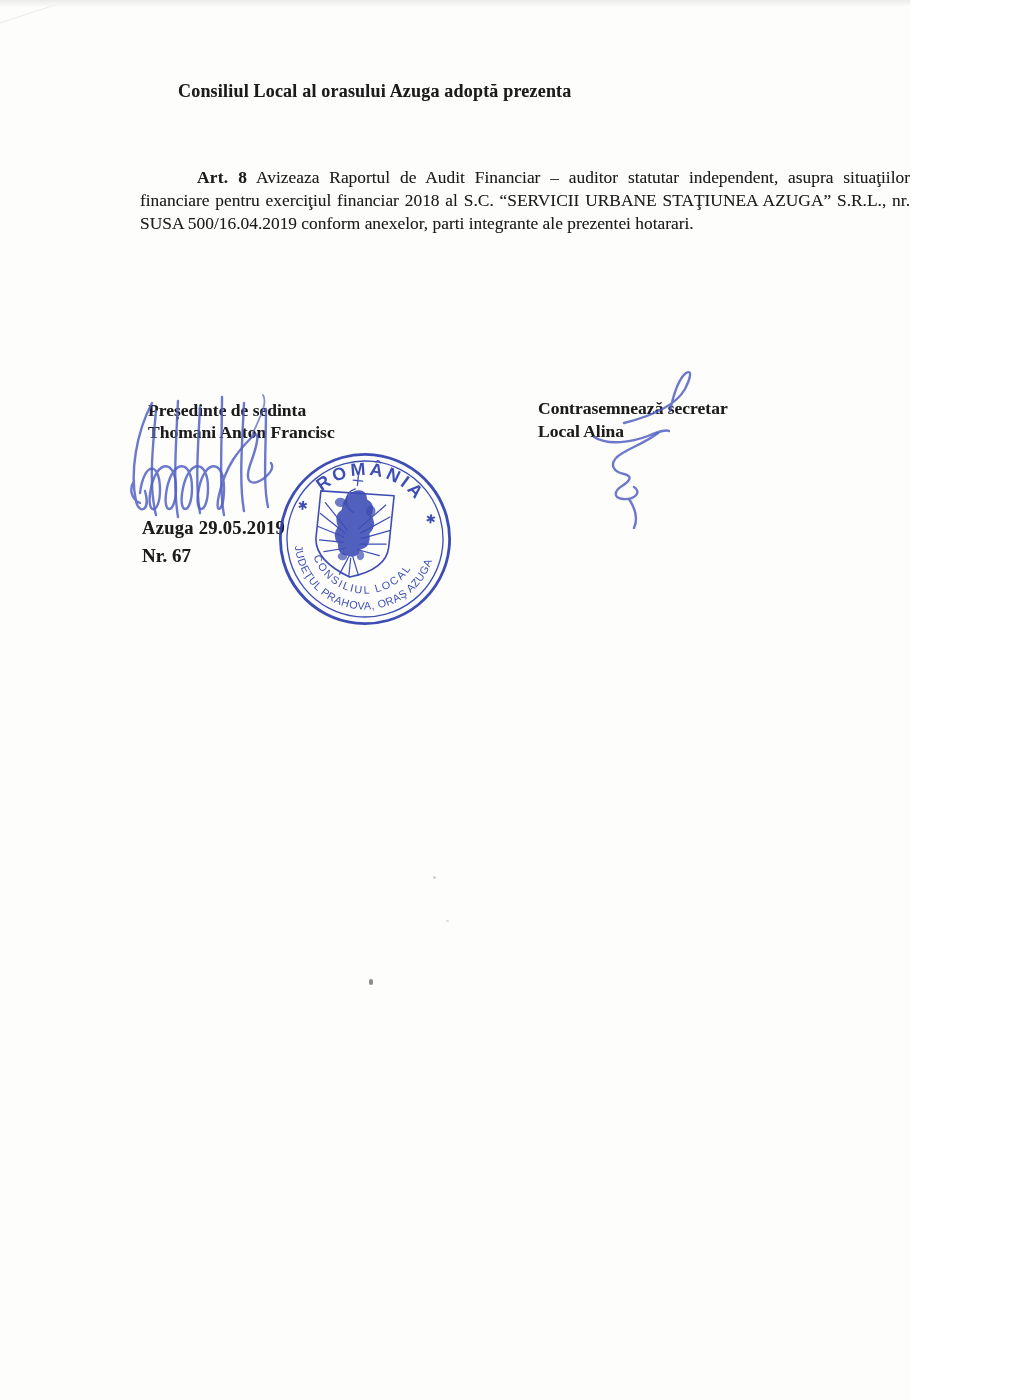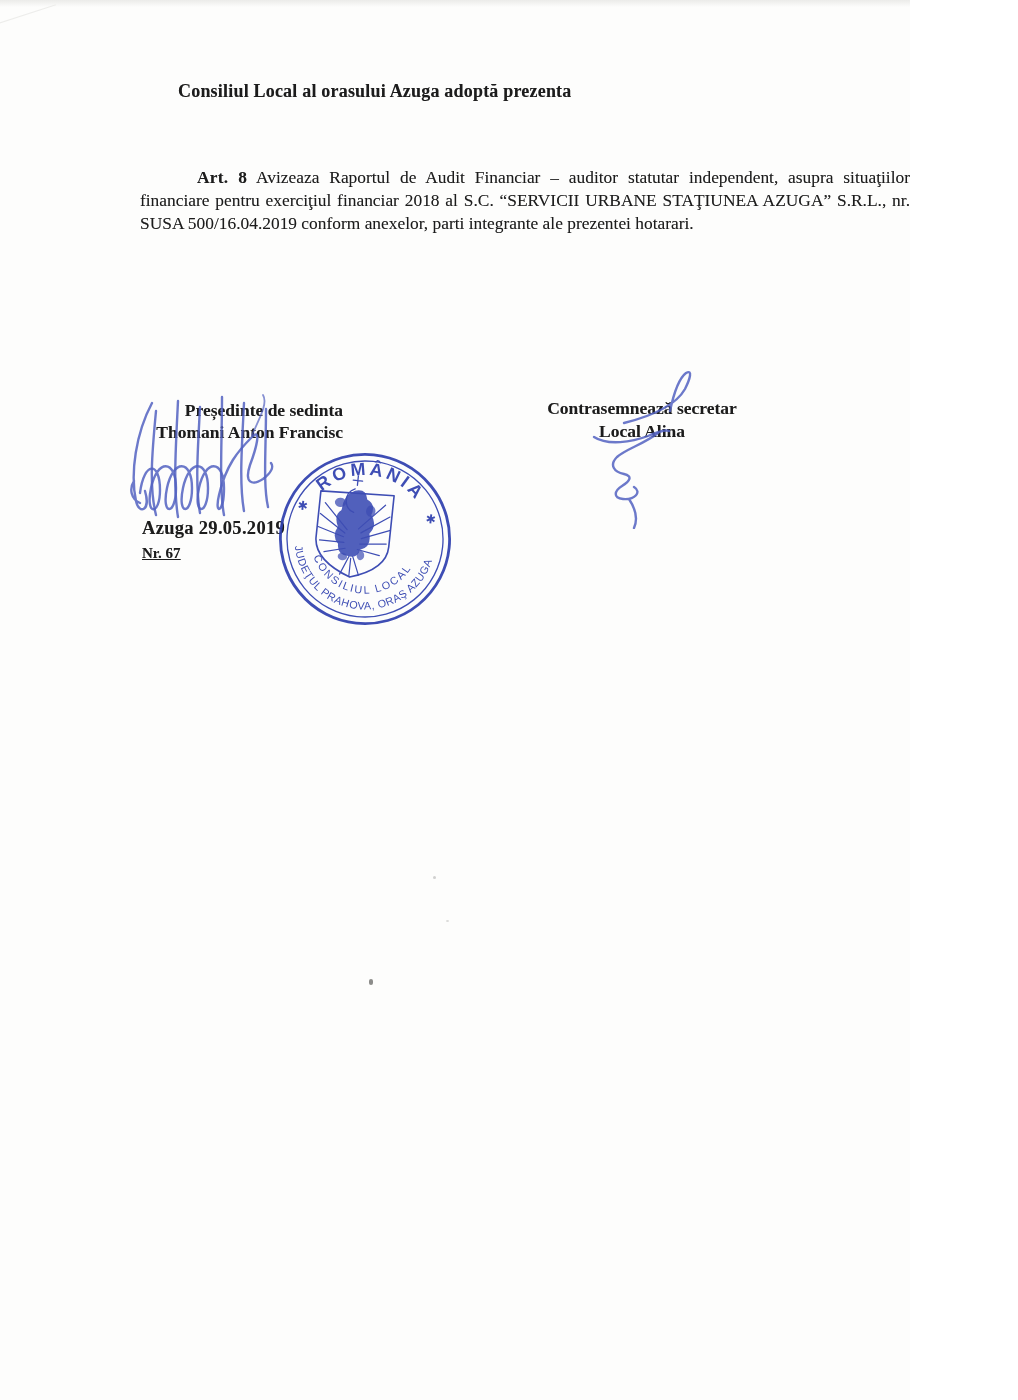--- a/index.html
+++ b/index.html
@@ -43,38 +43,37 @@
   .articles p{
     margin:0;font-size:17.4px;line-height:23.2px;
     text-align:justify;text-indent:57px;
     text-shadow:0 0 .4px rgba(0,0,0,.3);
   }
   .articles p.gap{margin-top:21px;}
   .articles b{letter-spacing:.2px;}
 
   .sig-left{
     position:absolute;left:148px;top:399px;width:195px;
-    text-align:right;font-size:17.5px;font-weight:bold;line-height:22px;
+    text-align:left;font-size:17.5px;font-weight:bold;line-height:22px;
     text-shadow:0 0 .4px rgba(0,0,0,.3);
   }
   .sig-right{
     position:absolute;left:538px;top:397px;width:208px;
-    text-align:center;font-size:17.5px;font-weight:bold;line-height:23px;
+    text-align:left;font-size:17.5px;font-weight:bold;line-height:23px;
     text-shadow:0 0 .4px rgba(0,0,0,.3);
   }
   .issue-date{
     position:absolute;left:142px;top:518px;
     font-size:18.5px;font-weight:bold;letter-spacing:.3px;
     text-shadow:0 0 .5px rgba(0,0,0,.35);
   }
   .decision-number{
     position:absolute;left:142px;top:545px;
-    font-size:15px;font-weight:bold;
+    font-size:19px;font-weight:bold;
     text-shadow:0 0 .5px rgba(0,0,0,.35);
-    text-decoration:underline;
   }
 
   .stamp{position:absolute;left:271px;top:445px;width:188px;height:188px;opacity:.92;}
   .st-s{stroke:var(--stamp-blue);fill:none;stroke-linecap:round;stroke-linejoin:round;}
   .st-f{fill:var(--stamp-blue);stroke:none;}
   .st-t{fill:var(--stamp-blue);font-family:"Liberation Sans",sans-serif;}
 
   .sig-svg{position:absolute;}
   .sig-svg.left{left:126px;top:391px;width:210px;height:150px;}
   .sig-svg.right{left:580px;top:367px;width:130px;height:162px;}

